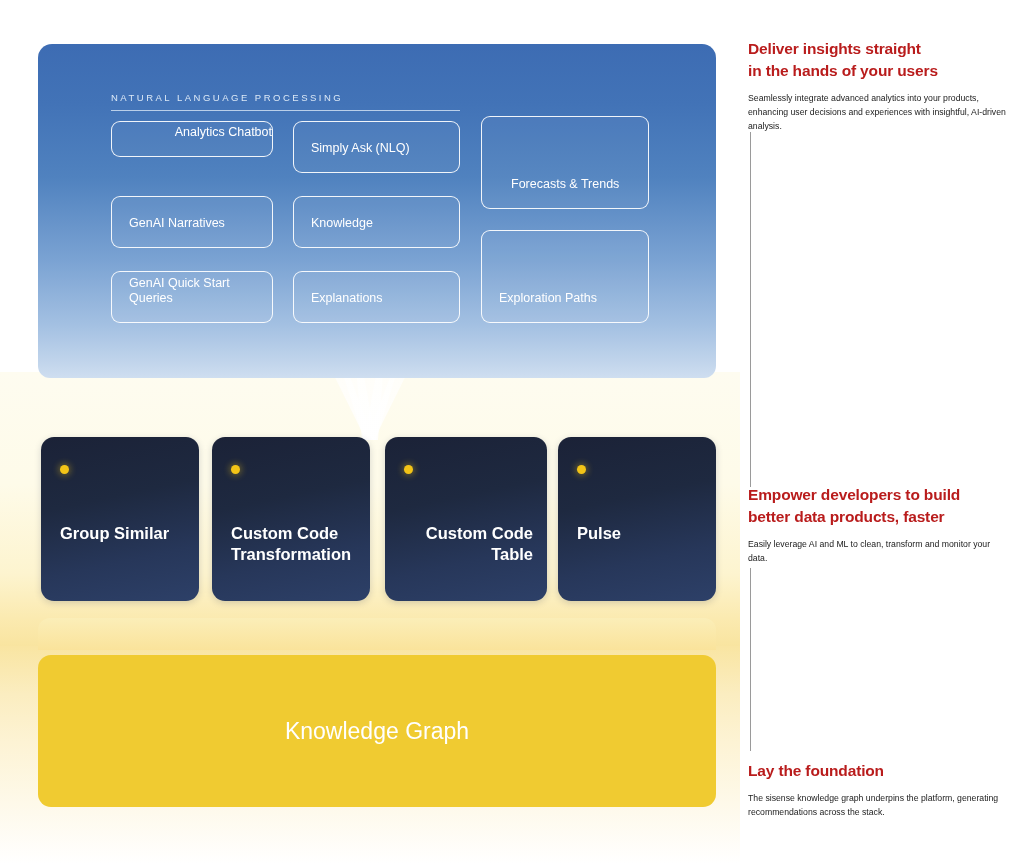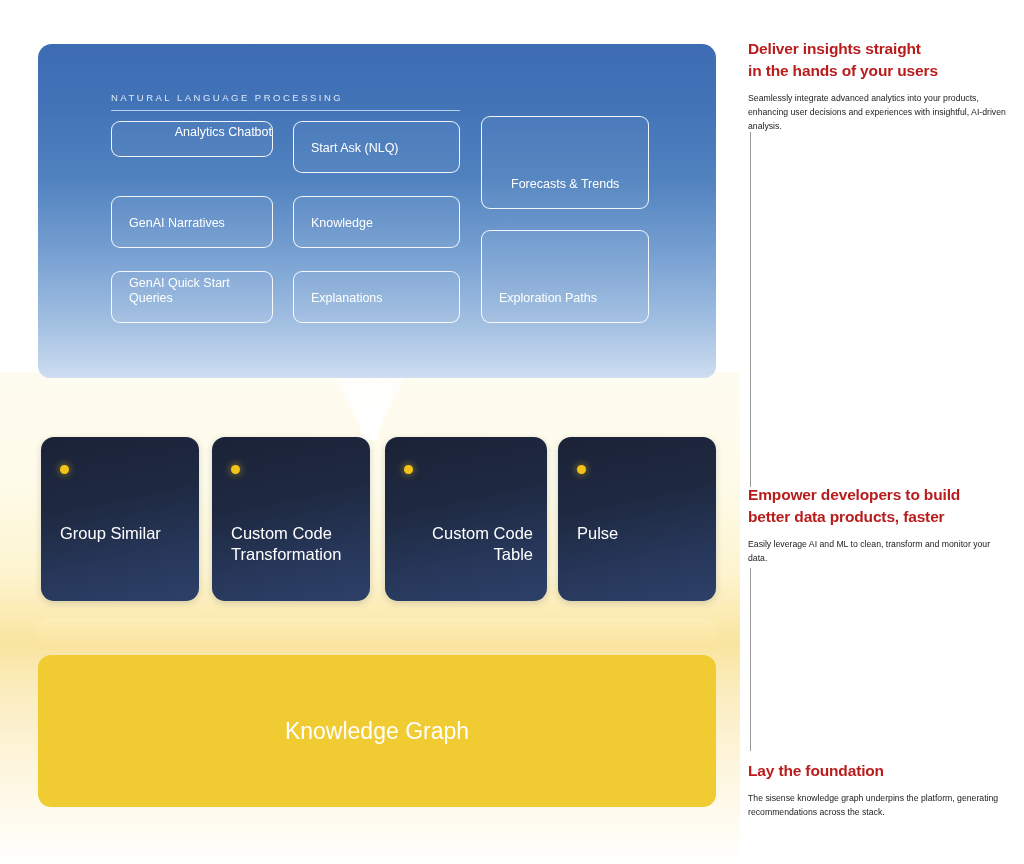--- a/index.html
+++ b/index.html
@@ -86,21 +86,21 @@
     overflow:hidden;
   }
   .dcard .dot {
     position:absolute; left:19px; top:28px;
     width:9px; height:9px; border-radius:50%;
     background:#f3c417;
     box-shadow:0 0 6px 2px rgba(243,196,23,.33);
   }
   .dcard .dlabel {
     position:absolute; left:19px; top:86px; right:14px;
-    color:#ffffff; font-size:16.5px; font-weight:400; line-height:1.28;
+    color:#ffffff; font-size:16.5px; font-weight:700; line-height:1.28;
   }
 
   
   #kg-strip {
     position:absolute; left:38px; top:618px; width:678px; height:32px;
     border-radius:12px 12px 0 0;
     background:linear-gradient(180deg,#fbeeb8 0%, #fae39b 100%);
   }
   #kg-panel {
     position:absolute; left:38px; top:655px; width:678px; height:152px;
@@ -157,21 +157,21 @@
 
       <div class="nlp-header">
         <div class="nlp-title">NATURAL LANGUAGE PROCESSING</div>
         <div class="nlp-rule"></div>
       </div>
 
       <div class="ncard" style="left:73px; top:77px; width:162px; height:36px;justify-content:flex-end;">
         <span>Analytics Chatbot</span>
       </div>
       <div class="ncard" style="left:255px; top:77px; width:167px; height:52px;">
-        <span>Start Ask (NLQ)</span>
+        <span>Simply Ask (NLQ)</span>
       </div>
       <div class="ncard" style="left:443px; top:72px; width:168px; height:93px;padding-left:12px;">
         <span>Forecasts &amp; Trends</span>
       </div>
 
       <div class="ncard" style="left:73px; top:152px; width:162px; height:52px;">
         <span>GenAI Narratives</span>
       </div>
       <div class="ncard" style="left:255px; top:152px; width:167px; height:52px;">
         <span>Knowledge</span>

